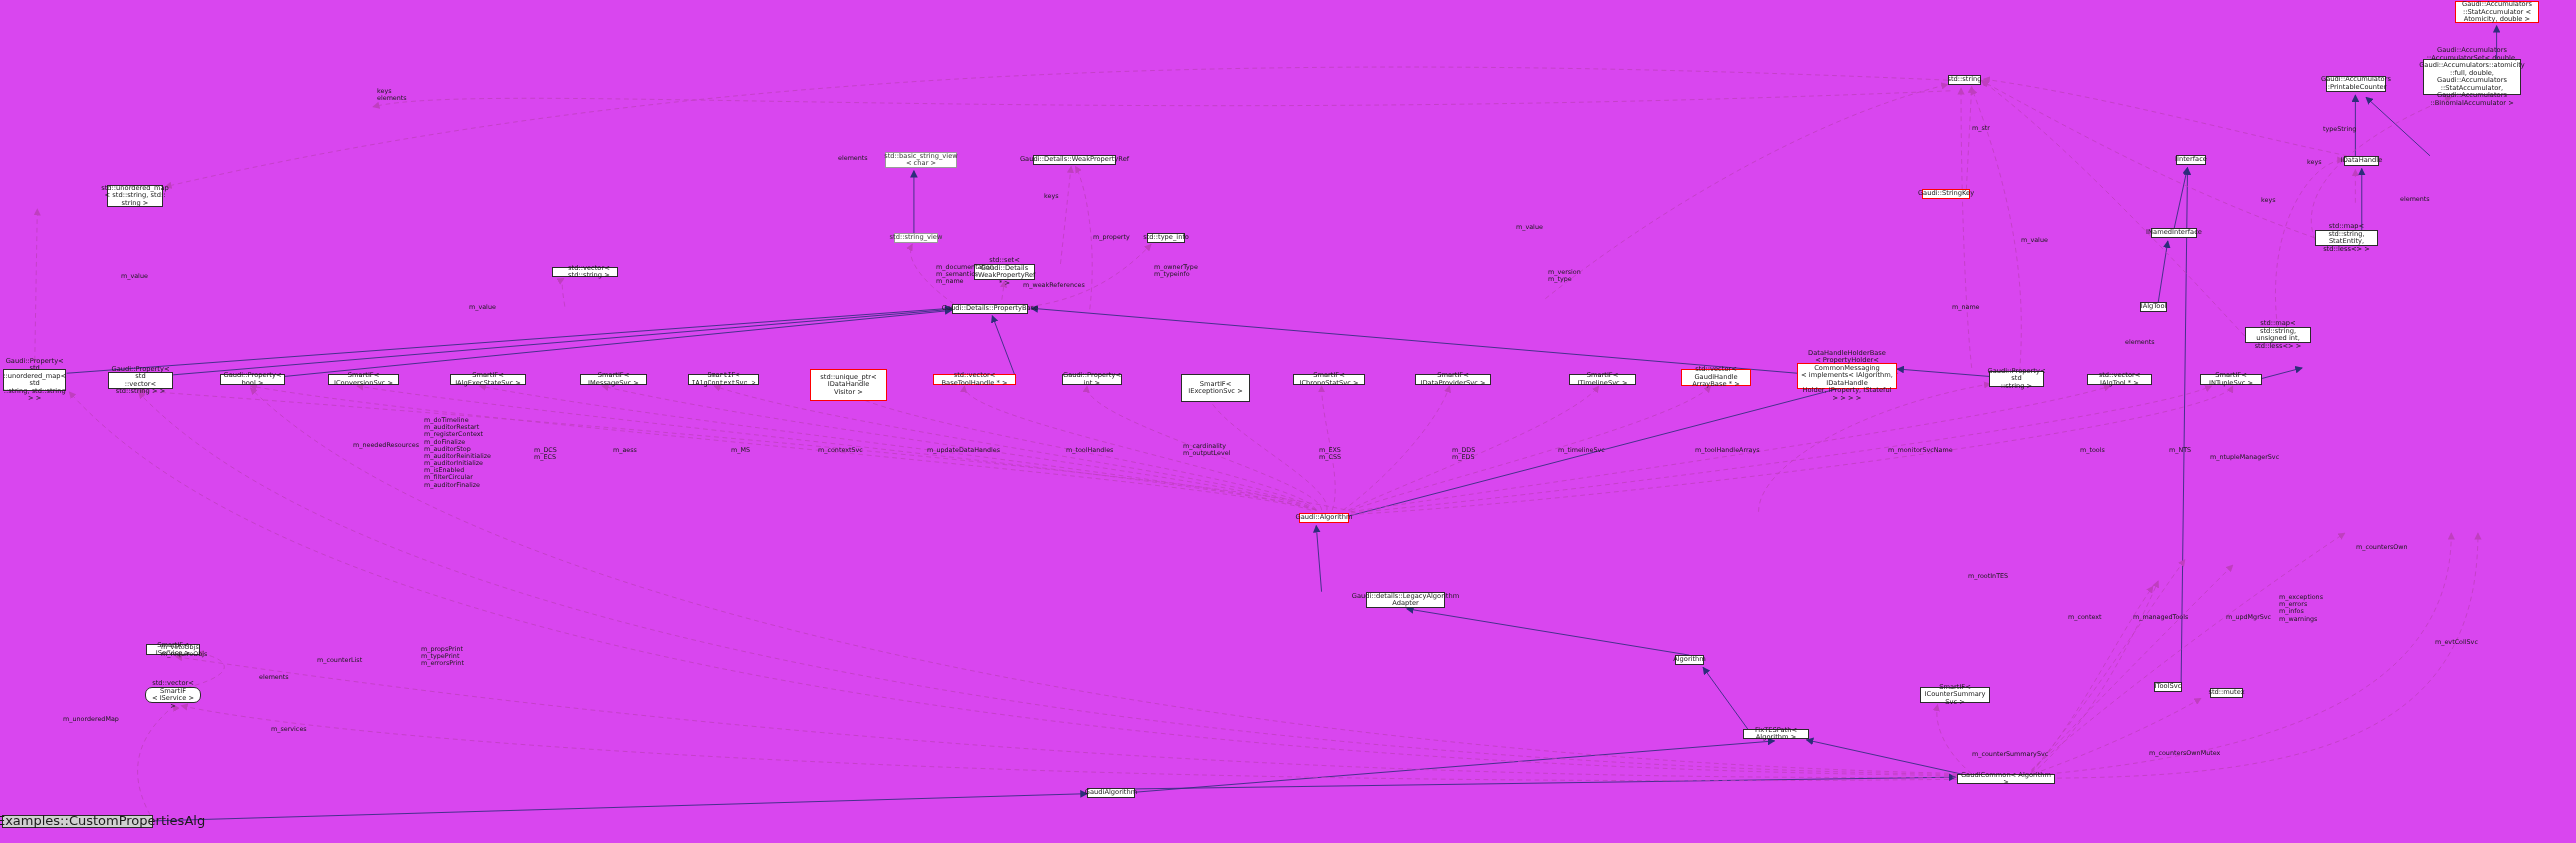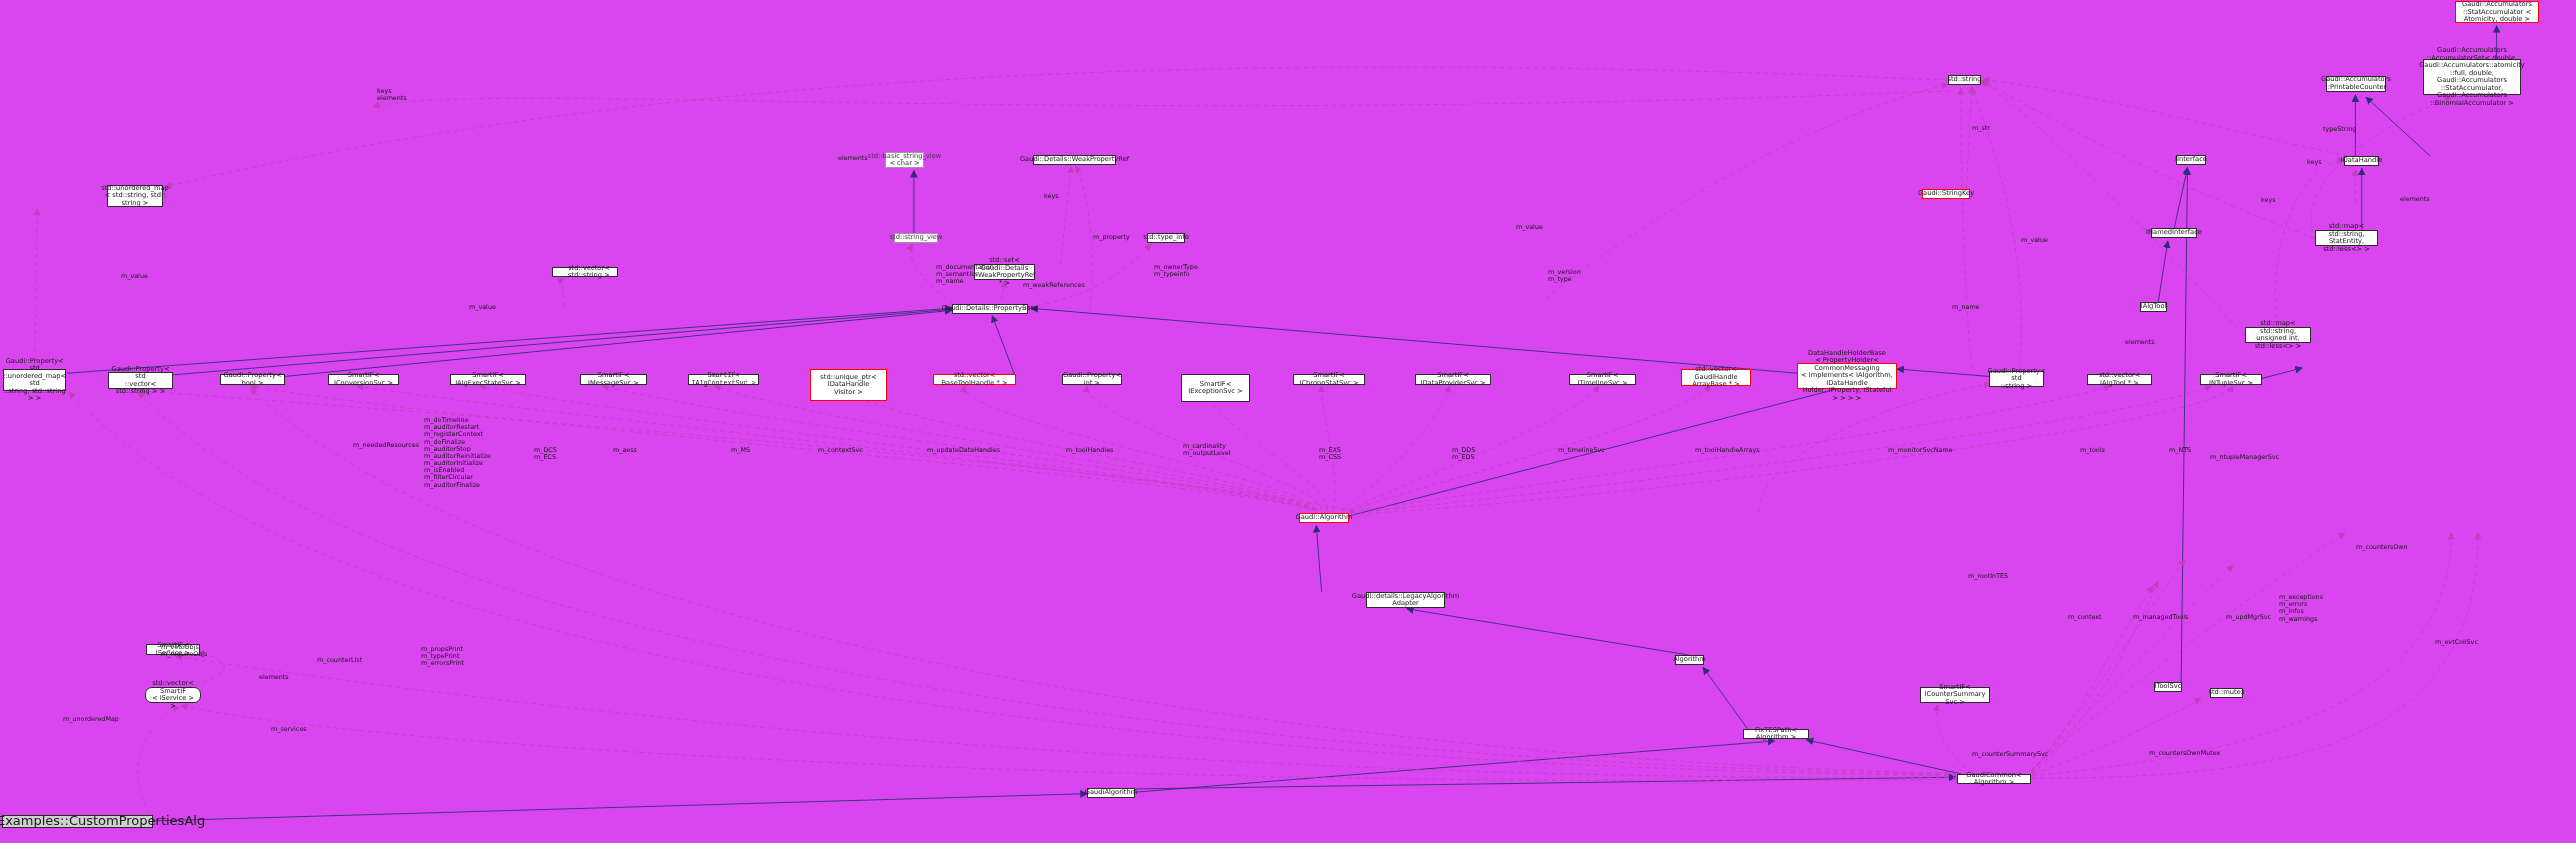--- a/index.html
+++ b/index.html
@@ -146,21 +146,21 @@
       <div class="node" style="left: 2344px; top: 156px; width: 35px; height: 10px;">IDataHandle</div>
       <div class="node" style="left: 2315px; top: 230px; width: 63px; height: 16px;">std::map&lt; std::string,
 StatEntity, std::less&lt;&gt; &gt;</div>
       <div class="node" style="left: 2245px; top: 327px; width: 66px; height: 16px;">std::map&lt; std::string,
  unsigned int, std::less&lt;&gt; &gt;</div>
       <div class="node" style="left: 1948px; top: 75px; width: 33px; height: 10px;">std::string</div>
       <div class="node red" style="left: 1922px; top: 189px; width: 48px; height: 10px;">Gaudi::StringKey</div>
       <div class="node" style="left: 2176px; top: 155px; width: 30px; height: 10px;">IInterface</div>
       <div class="node" style="left: 2151px; top: 228px; width: 46px; height: 10px;">INamedInterface</div>
       <div class="node" style="left: 2140px; top: 302px; width: 27px; height: 10px;">IAlgTool</div>
-      <div class="node gray" style="left: 885px; top: 152px; width: 39px; height: 16px;">std::basic_string_view
+      <div class="node gray" style="left: 885px; top: 152px; width: 72px; height: 16px;">std::basic_string_view
 &lt; char &gt;</div>
       <div class="node gray" style="left: 894px; top: 233px; width: 44px; height: 10px;">std::string_view</div>
       <div class="node" style="left: 1033px; top: 155px; width: 83px; height: 10px;">Gaudi::Details::WeakPropertyRef</div>
       <div class="node" style="left: 974px; top: 264px; width: 61px; height: 16px;">std::set&lt; Gaudi::Details
 ::WeakPropertyRef * &gt;</div>
       <div class="node" style="left: 1147px; top: 233px; width: 38px; height: 10px;">std::type_info</div>
       <div class="node" style="left: 552px; top: 267px; width: 66px; height: 10px; padding-left: 10px;">std::vector&lt; std::string &gt;</div>
       <div class="node" style="left: 107px; top: 185px; width: 56px; height: 22.4px;">std::unordered_map
 &lt; std::string, std::
 string &gt;</div>
@@ -195,21 +195,21 @@
       <div class="node" style="left: 2200px; top: 374px; width: 62px; height: 11.2px;">SmartIF&lt; INTupleSvc &gt;</div>
       <div class="node" style="left: 2154px; top: 682px; width: 28px; height: 10px;">IToolSvc</div>
       <div class="node" style="left: 1920px; top: 687px; width: 70px; height: 16px;">SmartIF&lt; ICounterSummary
 Svc &gt;</div>
       <div class="node" style="left: 2210px; top: 688px; width: 33px; height: 10px;">std::mutex</div>
       <div class="node red" style="left: 1299px; top: 513px; width: 50px; height: 10px;">Gaudi::Algorithm</div>
       <div class="node" style="left: 1366px; top: 592px; width: 79px; height: 16px;">Gaudi::details::LegacyAlgorithm
 Adapter</div>
       <div class="node" style="left: 1675px; top: 655px; width: 29px; height: 10px;">Algorithm</div>
       <div class="node" style="left: 1743px; top: 729px; width: 66px; height: 10px;">FixTESPath&lt; Algorithm &gt;</div>
-      <div class="node" style="left: 1957px; top: 774px; width: 74px; height: 10px;">GaudiCommon&lt; Algorithm &gt;</div>
+      <div class="node" style="left: 1957px; top: 774px; width: 98px; height: 10px;">GaudiCommon&lt; Algorithm &gt;</div>
       <div class="node" style="left: 1087px; top: 788px; width: 48px; height: 10px;">GaudiAlgorithm</div>
       <div class="node" style="left: 146px; top: 644px; width: 54px; height: 11.2px;">SmartIF&lt; IService &gt;</div>
       <div class="node" style="left: 145px; top: 687px; width: 56px; height: 16px; border-radius: 7px;">std::vector&lt; SmartIF
 &lt; IService &gt; &gt;</div>
       <div class="node root" style="left: 2.1px; top: 815px; width: 151px; height: 13.3px;">Gaudi::Examples::CustomPropertiesAlg</div>
     </div>
   <div id="labels-layer">
       <div class="elabel" style="left: 377px; top: 88px;">keys
 elements</div>
       <div class="elabel" style="left: 838px; top: 155px;">elements</div>

